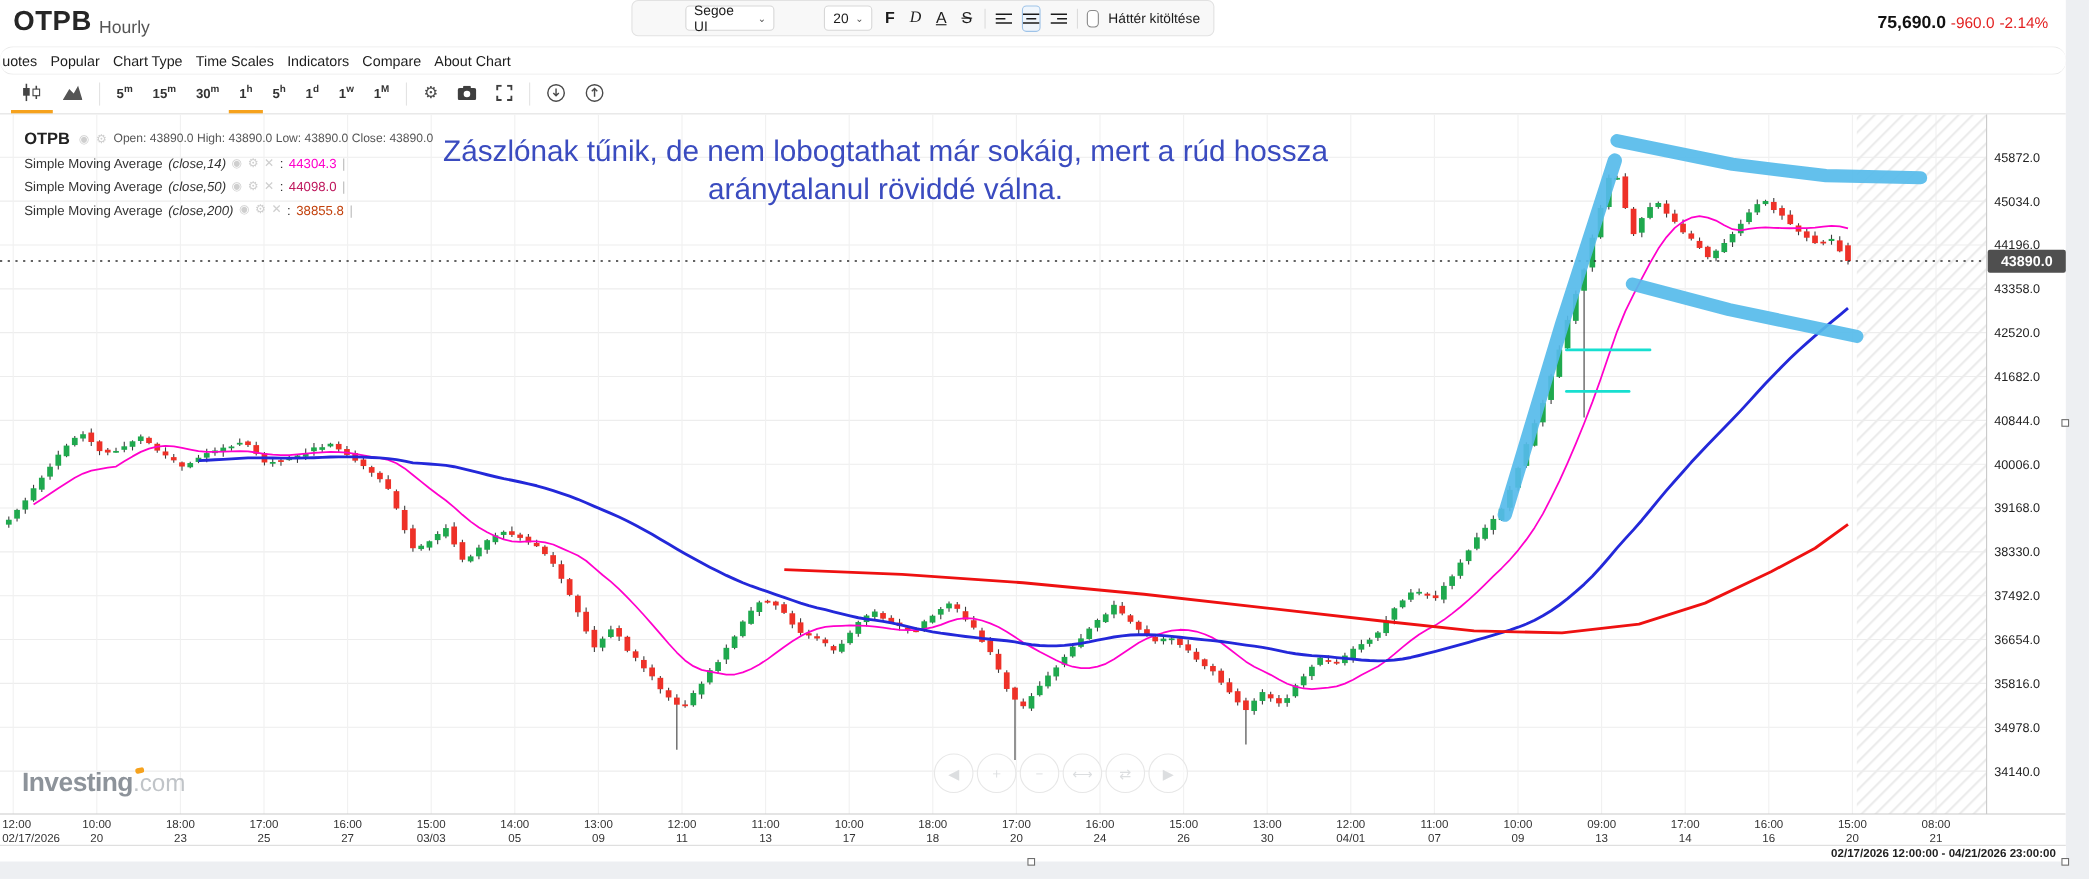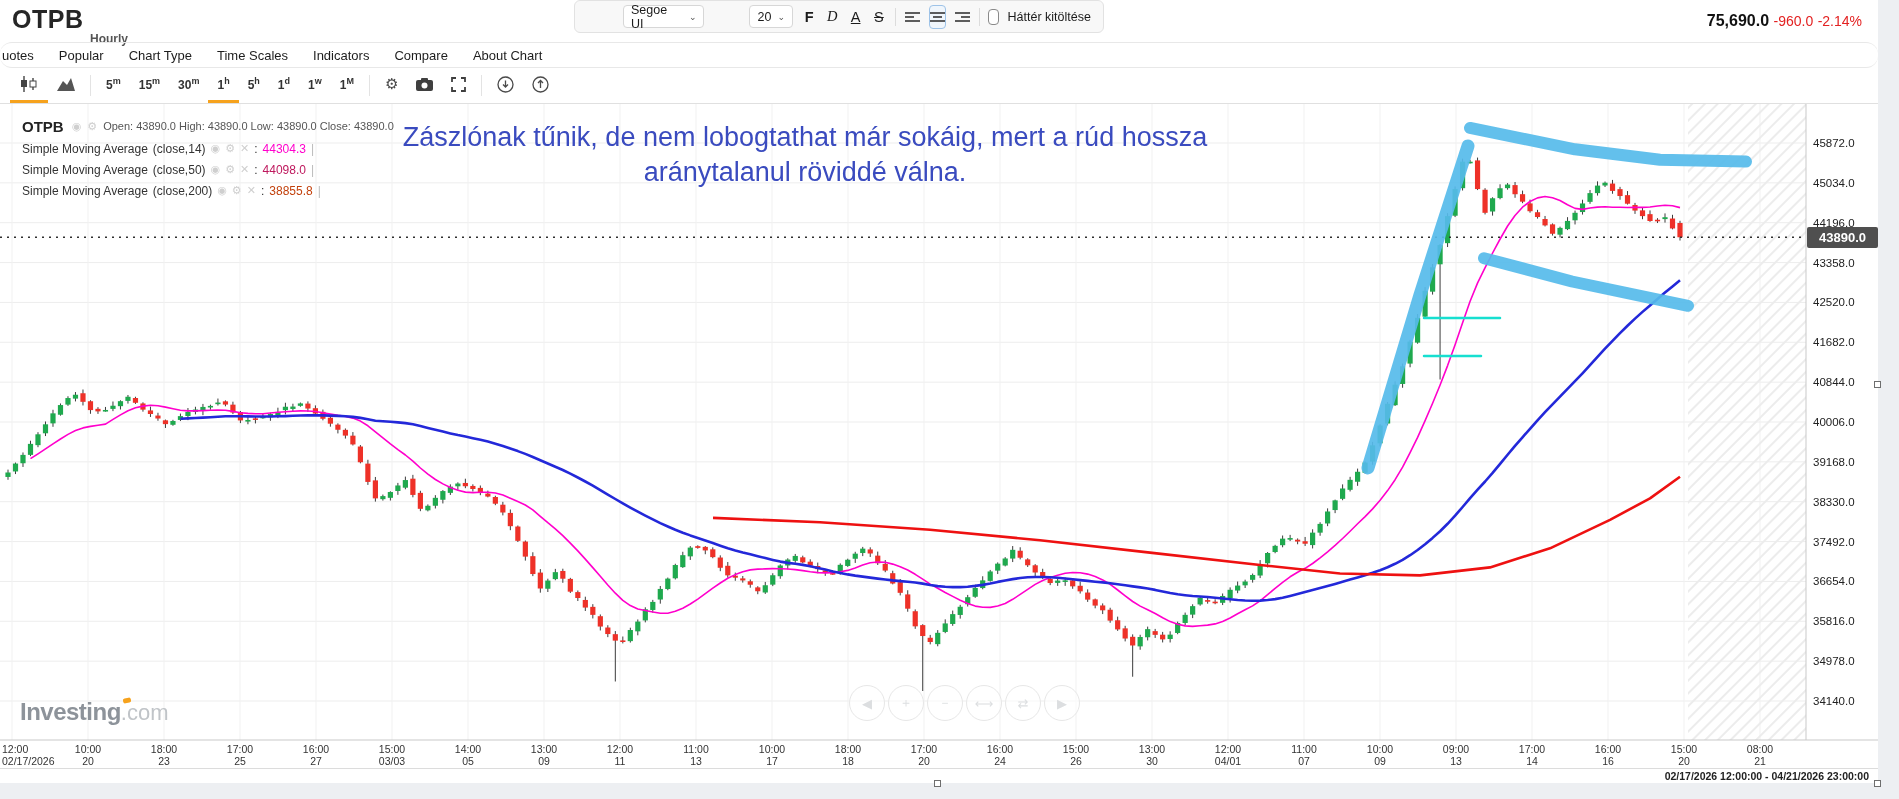--- a/index.html
+++ b/index.html
@@ -3,21 +3,21 @@
 <meta charset="utf-8">
 <style>
   * { margin:0; padding:0; box-sizing:border-box; }
   html,body { width:1899px; height:799px; overflow:hidden; background:#fff;
     font-family:"Liberation Sans", sans-serif; }
   #root { position:relative; width:1899px; height:799px; background:#fff; }
   .abs { position:absolute; }
 
   
   .symbol-title { left:12px; top:5px; font-size:25px; font-weight:bold; color:#262626; letter-spacing:.5px; }
-  .interval-label { left:90px; top:32px; font-size:12px; font-weight:bold; color:#555; }
+  .interval-label { left:90px; top:17px; font-size:16px; font-weight:normal; color:#555; }
 
   
   .paint-toolbar { left:574px; top:0; width:530px; height:33px; background:#f8f8f8;
     border:1px solid #e2e2e2; border-radius:6px; display:flex; align-items:center; gap:9px; padding:0 12px; z-index:6; }
   .select-box { height:23px; background:#fff; border:1px solid #d7d7d7; border-radius:4px;
     display:flex; align-items:center; justify-content:space-between; padding:0 7px; font-size:12.5px; color:#1b1b1b; cursor:pointer;margin-left:36px; }
   .select-font { width:126px; }
   .select-size { width:46px; }
   .chev { font-size:9px; color:#555; margin-left:6px; }
   .fmt-btn { width:24px; height:24px; display:flex; align-items:center; justify-content:center;
@@ -32,41 +32,41 @@
   .chk-box { width:16px; height:16px; border:1px solid #8a8a8a; border-radius:4px; background:#fff; cursor:pointer; }
   .chk-label { font-size:12.5px; color:#1b1b1b; white-space:nowrap; }
 
   
   .quote { right:37px; top:12px; font-size:16px; z-index:6; white-space:nowrap; }
   .quote .px { font-weight:bold; color:#111; }
   .quote .chg { color:#e32222; font-size:14px; }
 
   
   .menu-row { left:0; top:42px; width:1878px; height:26px; border-top:1px solid #e8e8e8; border-bottom:1px solid #e8e8e8;
-    display:flex; align-items:center; gap:25px; padding-left:2px; font-size:13px; color:#1d1d1d;border-radius:12px; }
+    display:flex; align-items:center; gap:12px; padding-left:2px; font-size:13px; color:#1d1d1d;border-radius:12px; }
   .menu-row span { cursor:pointer; }
 
   
   .icon-toolbar { left:0; top:68px; width:1878px; height:36px; border-bottom:1px solid #e0e0e0;
     display:flex; align-items:stretch; padding-left:10px; }
   .tool-item { display:flex; align-items:center; padding:0 9px; border-bottom:3px solid transparent; cursor:pointer; }
   .tool-item.active { border-bottom-color:#f6a21d; }
   .itv { font-size:12px; font-weight:bold; color:#333; }
   .itv sup { font-size:9px; }
   .v-sep { width:1px; background:#e3e3e3; margin:7px 6px; }
   .icon-gray { color:#4a4a4a; font-size:15px; }
 
   
   .legend { left:22px; top:114px; z-index:4; }
   .legend-row1 { display:flex; align-items:center; gap:6px; height:24px; }
   .legend-sym { font-size:15px; font-weight:bold; color:#222; margin-right:2px; }
   .mini-ico { color:#cfcfcf; font-size:11px; cursor:pointer; }
   .ohlc { font-size:11px; color:#555; }
   .sma-row { display:flex; align-items:center; gap:5px; height:21px; font-size:12px; color:#333; }
-  .sma-params { }
+  .sma-params { font-style:italic; }
   .sma-val { font-weight:normal; }
 
   
   .annotation { left:805px; top:120px; transform:translateX(-50%); width:900px; text-align:center;
     font-size:27px; line-height:35px; color:#3a4bbf; z-index:5; }
 
   
   .price-tag { left:1807px; top:227px; width:71px; height:21px; background:#4f4f4f; border-radius:2px;
     color:#fff; font-size:13px; font-weight:bold; display:flex; align-items:center; justify-content:center; z-index:4; }
 

